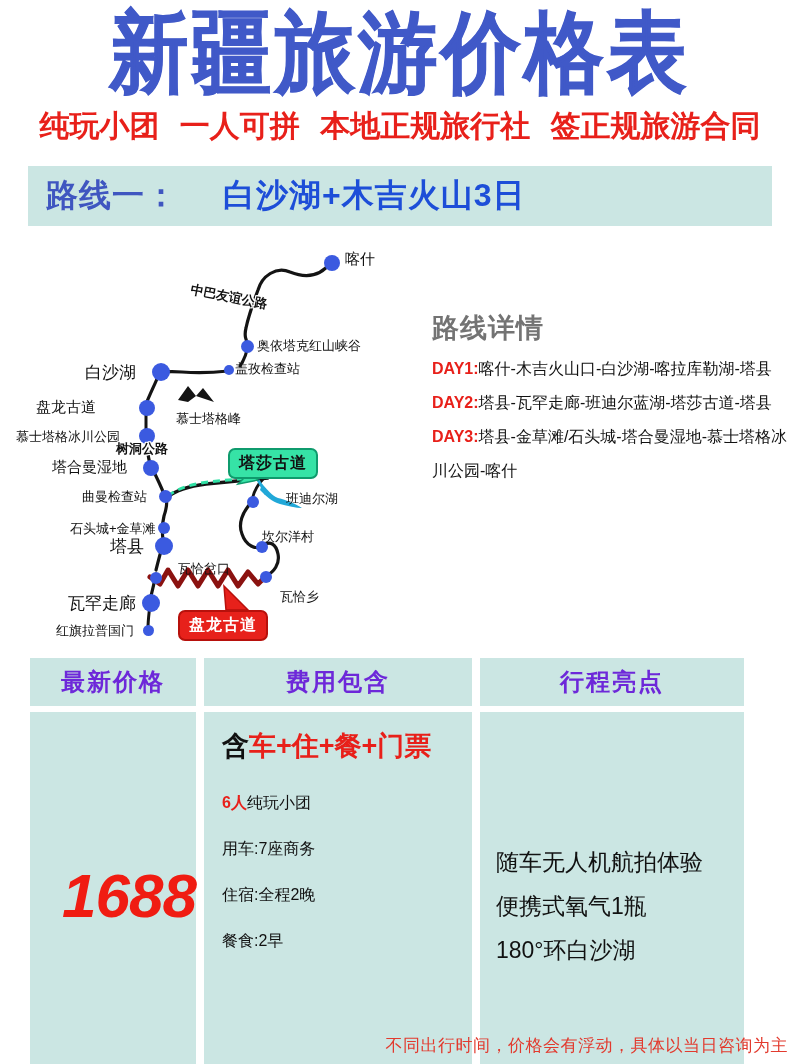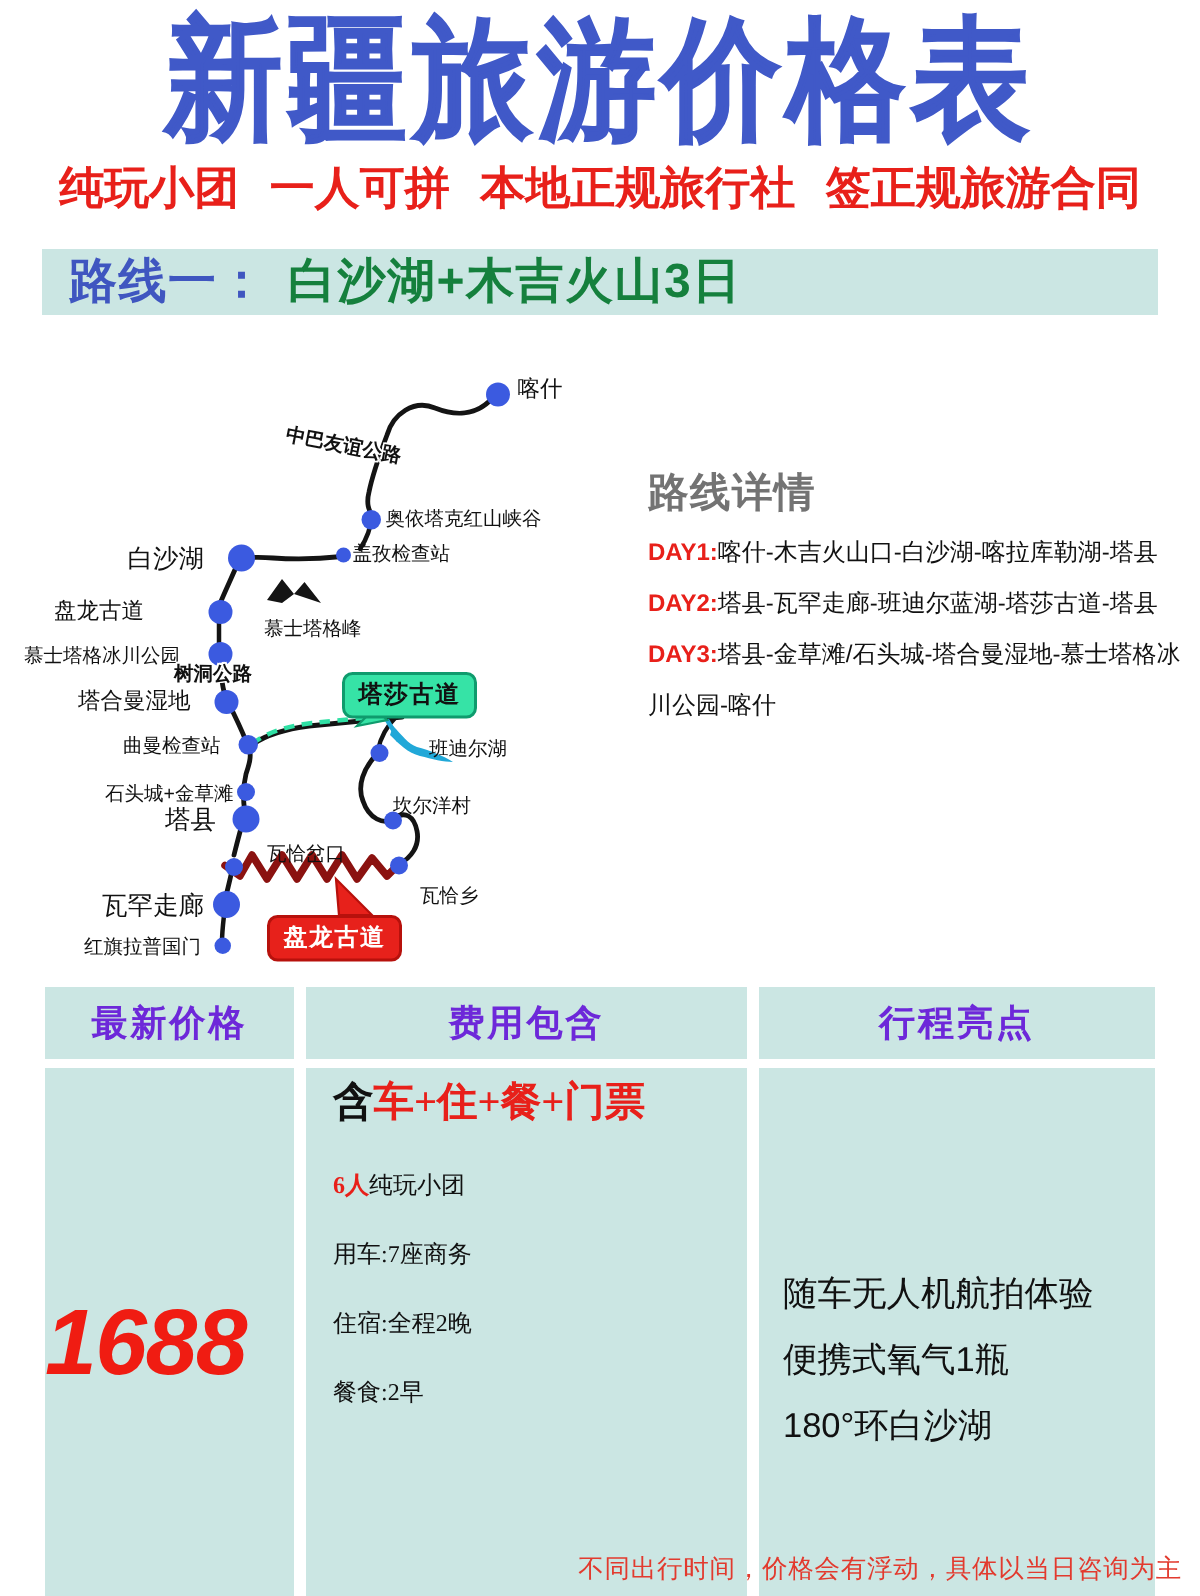--- a/index.html
+++ b/index.html
@@ -20,28 +20,28 @@
   }
   .subtitle{
     position:absolute;left:0;top:108px;width:800px;text-align:center;
     font-size:30px;line-height:36px;font-weight:bold;color:#e8201a;
     letter-spacing:0px;
   }
   .subtitle span{margin:0 6px;}
 
   
   .route-banner{
-    position:absolute;left:28px;top:166px;width:744px;height:44px;
-    background:#cbe6e3;display:flex;align-items:center;
+    position:absolute;left:28px;top:166px;width:744px;height:60px;
+    background:#cbe6e3;display:flex;align-items:center;gap:31px;
   }
   .route-banner .rb-label{
     font-size:32px;font-weight:bold;color:#3f56c0;margin-left:18px;letter-spacing:1px;
   }
   .route-banner .rb-name{
-    font-size:32px;font-weight:bold;color:#15803d;margin-left:14px;letter-spacing:1px;
+    font-size:32px;font-weight:bold;color:#1d4ed8;margin-left:14px;letter-spacing:1px;
   }
 
   
   .map{position:absolute;left:0;top:232px;width:430px;height:420px;}
   .map svg{position:absolute;left:0;top:0;}
   .mlabel{
     position:absolute;font-size:13px;color:#111;white-space:nowrap;
     font-family:"Liberation Sans","DejaVu Sans",sans-serif;
   }
   .mlabel.big{font-size:17px;}
@@ -70,29 +70,29 @@
   .day-line .daytag{color:#e8201a;font-weight:bold;}
 
   
   .tbl{position:absolute;left:30px;top:658px;width:742px;}
   .thead{display:flex;gap:8px;}
   .th{
     background:#cbe6e3;height:48px;display:flex;align-items:center;justify-content:center;
     font-size:24px;font-weight:bold;color:#6d28d9;letter-spacing:2px;
   }
   .c1{width:166px;}
-  .c2{width:294px;font-family:Liberation Serif, serif;}
+  .c2{width:268px;}
   .c3{width:264px;}
   .tbody{display:flex;gap:8px;margin-top:6px;}
   .td{background:#cbe6e3;height:366px;position:relative;}
   .price{
-    position:absolute;left:0;right:0;top:148px;text-align:left;
+    position:absolute;left:0;right:0;top:148px;text-align:right;
     font-size:62px;font-weight:bold;font-style:italic;color:#f01c12;letter-spacing:-1px;
   }
-  .inc-list{padding:4px 0 0 18px;}
+  .inc-list{padding:16px 0 0 18px;}
   .inc-head{font-size:27px;font-weight:bold;color:#111;margin-bottom:16px;}
   .inc-head .rd{color:#e8201a;}
   .inc-item{font-size:16px;line-height:46px;color:#111;}
   .inc-item .rd{color:#e8201a;font-weight:bold;}
   .hl-list{padding:128px 0 0 16px;}
   .hl-item{font-size:23px;line-height:44px;color:#111;}
 
   .footnote{
     position:absolute;right:12px;top:1034px;text-align:right;
     font-size:17px;color:#e23a2e;letter-spacing:0.5px;

